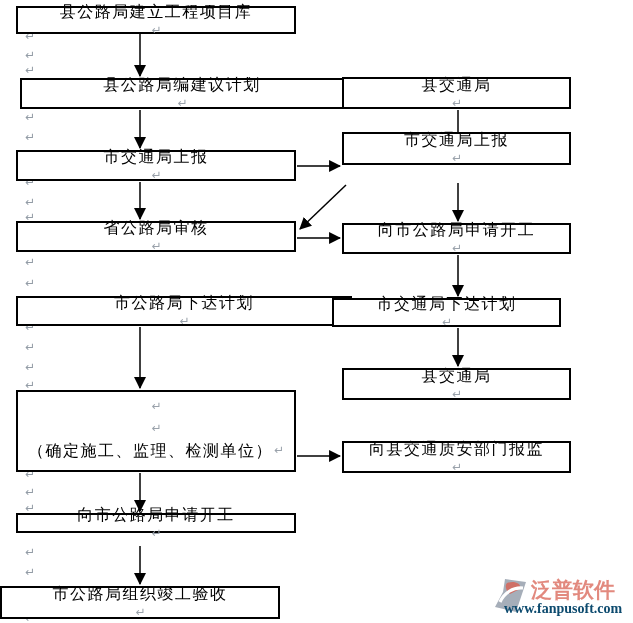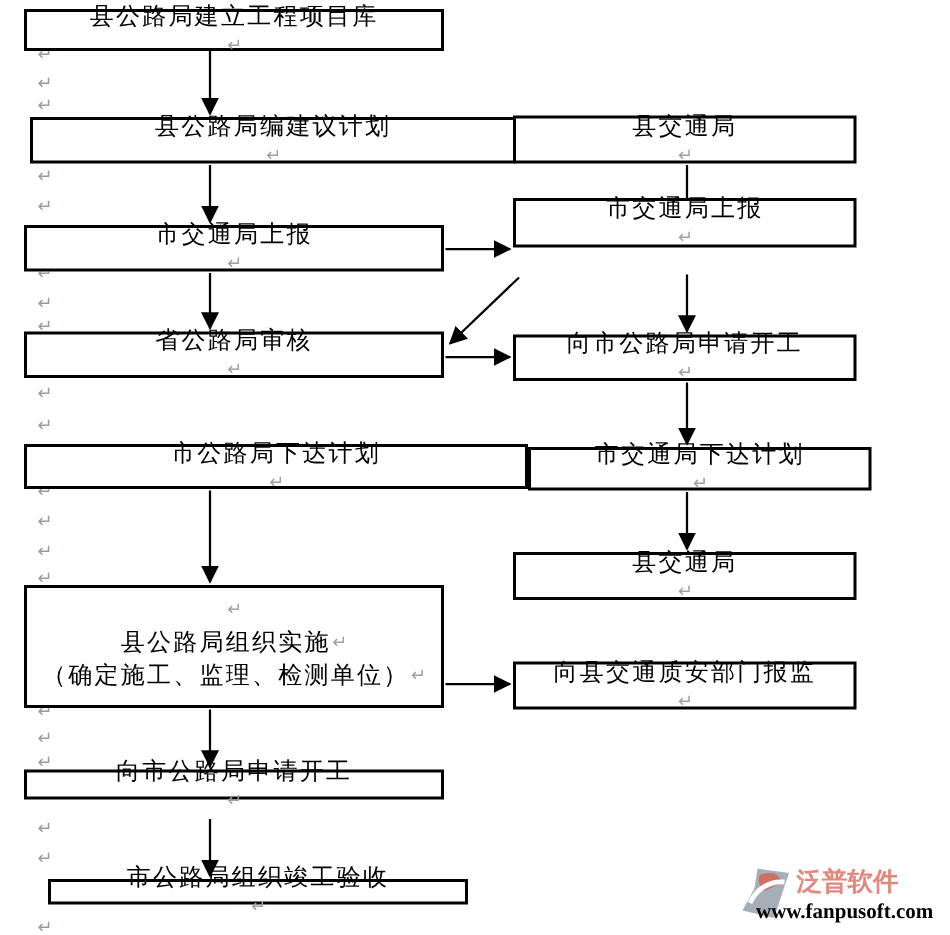--- a/index.html
+++ b/index.html
@@ -17,21 +17,21 @@
   .multiline{flex-direction:column;justify-content:flex-start;padding-top:4px;}
   .multiline .line{height:22px;display:flex;align-items:center;justify-content:center;}
   .margin-mark{
     position:absolute;left:24px;z-index:0;color:#939ca6;font-size:12px;
     font-family:"DejaVu Sans", sans-serif;width:12px;text-align:center;
   }
   .watermark{position:absolute;z-index:3;}
   .wm-icon{position:absolute;left:492px;top:577px;width:38px;height:37px;}
   .wm-brand{
     position:absolute;left:531px;top:576px;width:100px;
-    font-family:Liberation Sans, sans-serif;font-weight:bold;font-size:17px;
+    font-family:Liberation Sans, sans-serif;font-weight:bold;font-size:21px;
     letter-spacing:0px;white-space:nowrap;
   }
   .wm-url{
     position:absolute;left:504px;top:601px;width:130px;
     font-family:"Liberation Serif", serif;font-weight:bold;font-size:14px;white-space:nowrap;
   }
 </style>
 </head>
 <body>
 
@@ -86,55 +86,54 @@
   <div class="node" style="left:16px;top:296px;width:336px;height:30px">
     <span>市公路局下达计划</span>
       <span class="pilcrow">↵</span>
   </div>
 
   <div class="node multiline" style="left:16px;top:390px;width:280px;height:82px">
     <div class="line">
         <span class="pilcrow">↵</span>
       </div>
     <div class="line">
-        <span>县公路局组织实施</span>
         <span class="pilcrow">↵</span>
       </div>
     <div class="line">
         <span>（确定施工、监理、检测单位）</span>
         <span class="pilcrow">↵</span>
       </div>
   </div>
 
   <div class="node" style="left:16px;top:513px;width:280px;height:20px">
     <span>向市公路局申请开工</span>
       <span class="pilcrow">↵</span>
   </div>
 
-  <div class="node" style="left:32px;top:586px;width:280px;height:17px">
+  <div class="node" style="left:0;top:586px;width:280px;height:33px">
     <span>市公路局组织竣工验收</span>
       <span class="pilcrow">↵</span>
   </div>
 
   <div class="node" style="left:342px;top:77px;width:229px;height:32px">
     <span>县交通局</span>
       <span class="pilcrow">↵</span>
   </div>
 
   <div class="node" style="left:342px;top:132px;width:229px;height:33px">
     <span>市交通局上报</span>
       <span class="pilcrow">↵</span>
   </div>
 
   <div class="node" style="left:342px;top:223px;width:229px;height:31px">
     <span>向市公路局申请开工</span>
       <span class="pilcrow">↵</span>
   </div>
 
-  <div class="node" style="left:352px;top:298px;width:229px;height:29px">
+  <div class="node" style="left:332px;top:298px;width:229px;height:29px">
     <span>市交通局下达计划</span>
       <span class="pilcrow">↵</span>
   </div>
 
   <div class="node" style="left:342px;top:368px;width:229px;height:32px">
     <span>县交通局</span>
       <span class="pilcrow">↵</span>
   </div>
 
   <div class="node" style="left:342px;top:441px;width:229px;height:32px">
@@ -165,16 +164,16 @@
       <span class="margin-mark" style="top: 611px;">↵</span>
     </div>
 
   <div class="watermark">
     <svg class="wm-icon" viewBox="0 0 38 37">
       <path d="M13,2 L34,5 L24,35 L3,30 L11,15 Z" fill="#97a0ad" opacity="0.85"></path>
       <path d="M15,6 C23,3 30,7 28,12 L18,17 C13,13 13,8 15,6 Z" fill="#d4695e" opacity="0.9"></path>
       <path d="M8,25 C12,16 21,10 31,11" stroke="#ffffff" stroke-width="3.2" fill="none"></path>
     </svg>
     <div class="wm-brand" style="color: rgb(226, 137, 126);">泛普软件</div>
-    <div class="wm-url" style="color: #000000;">www.fanpusoft.com</div>
+    <div class="wm-url" style="color: #0c4a6e;">www.fanpusoft.com</div>
   </div>
 
 </div>
 
 </body></html>

